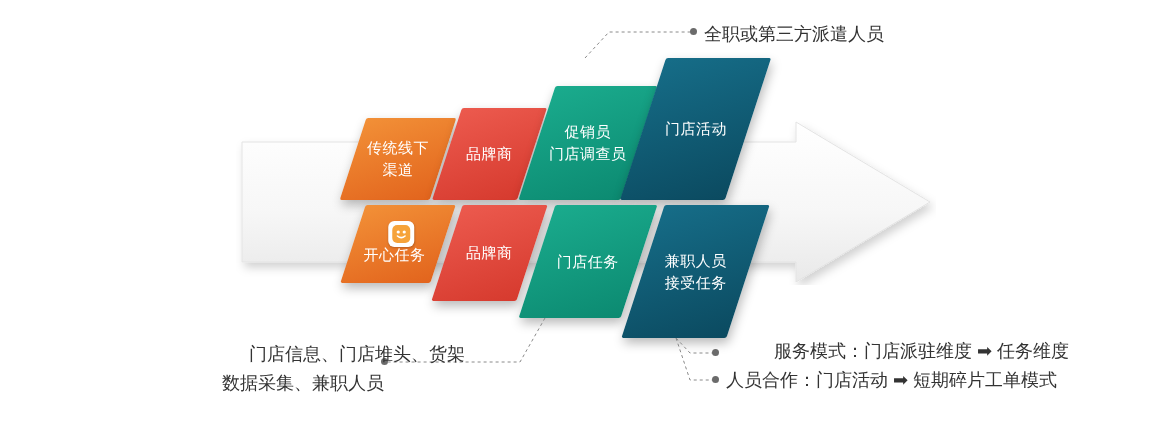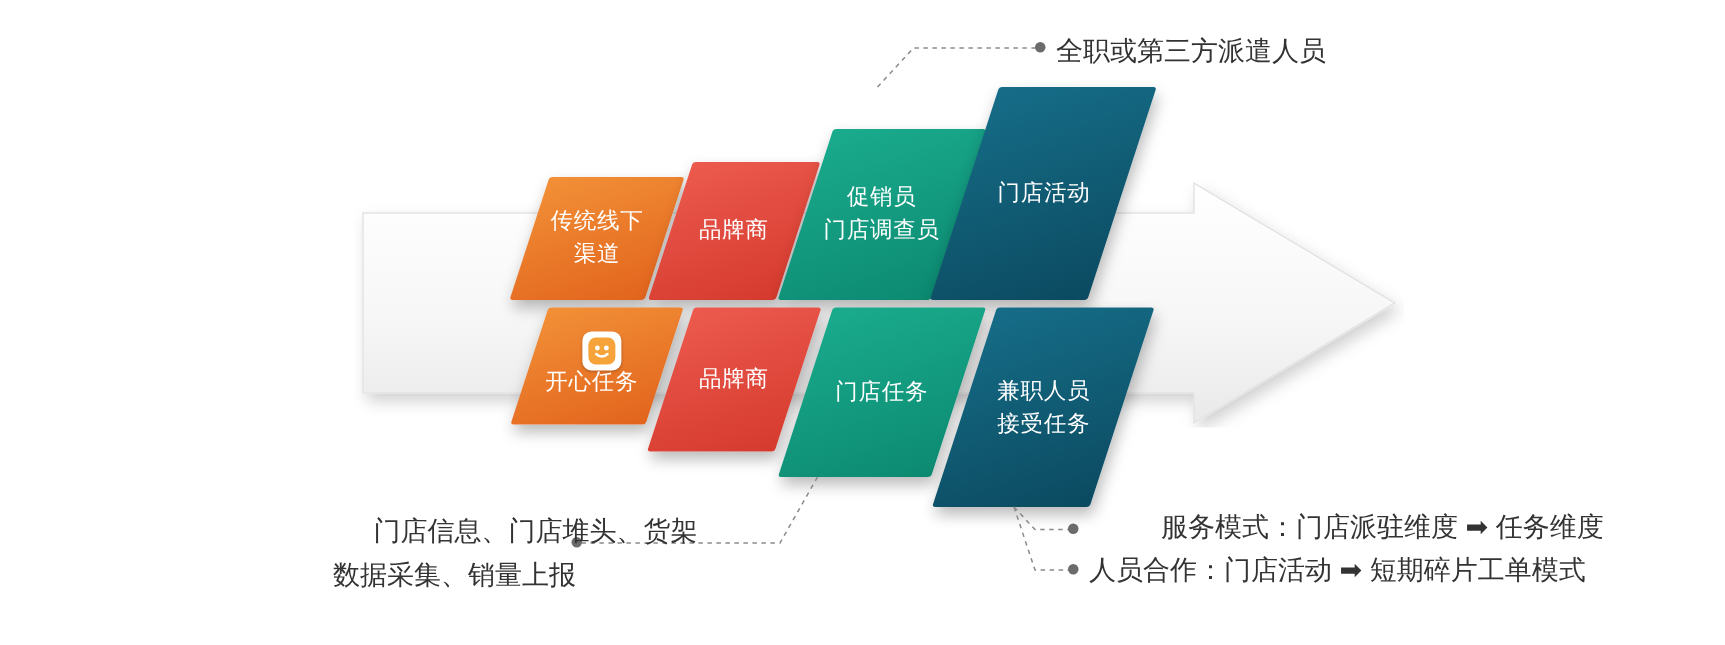--- a/index.html
+++ b/index.html
@@ -183,18 +183,18 @@
   </svg>
 
   <div class="dot" style="left:690px; top:28px;"></div>
   <div class="dot" style="left:381px; top:358px;"></div>
   <div class="dot" style="left:712px; top:349px;"></div>
   <div class="dot" style="left:712px; top:376px;"></div>
 
   <div class="anno" style="left:704px; top:24px;">全职或第三方派遣人员</div>
 
   <div class="anno" style="left:205px; top:344px;margin-left:44px;">门店信息、门店堆头、货架</div>
-  <div class="anno" style="left:222px; top:373px;">数据采集、销量上报</div>
+  <div class="anno" style="left:222px; top:373px;">数据采集、兼职人员</div>
 
   <div class="anno" style="left:726px; top:341px;margin-left:48px;">服务模式：门店派驻维度 ➡ 任务维度</div>
   <div class="anno" style="left:726px; top:370px;">人员合作：门店活动 ➡ 短期碎片工单模式</div>
 
 </div>
 
 </body></html>

